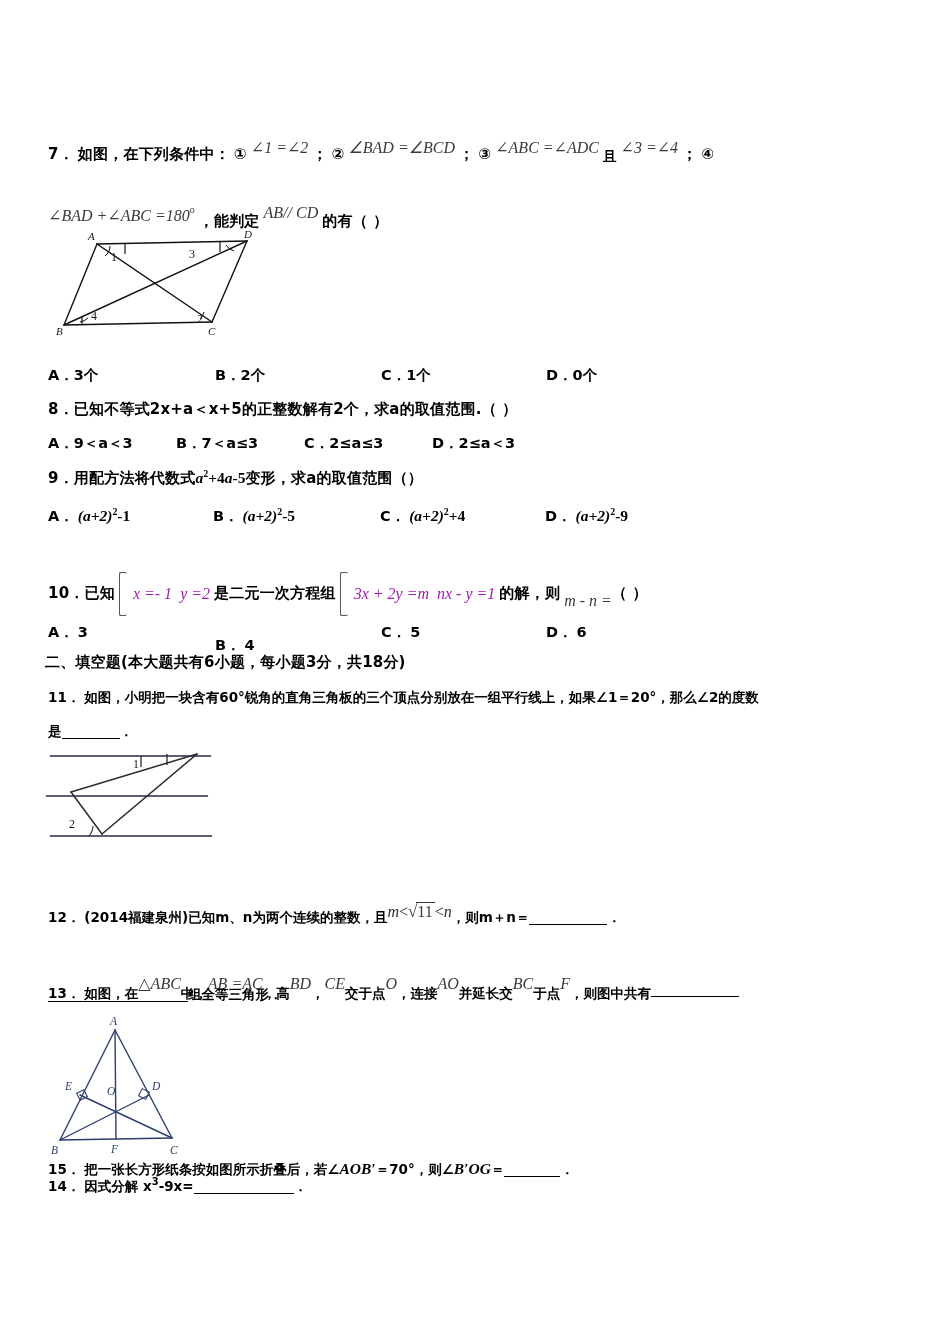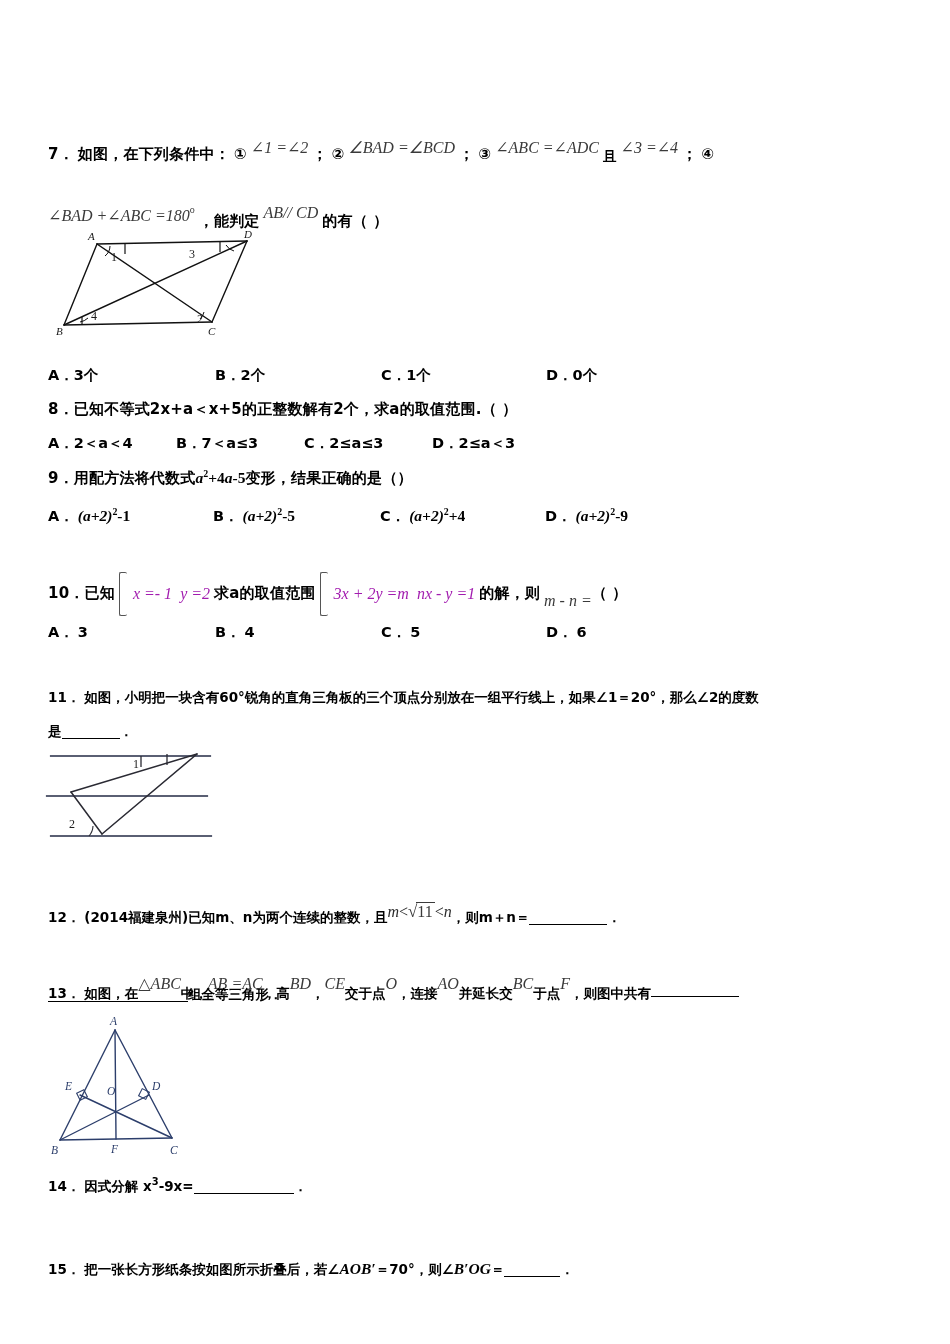--- a/index.html
+++ b/index.html
@@ -201,34 +201,34 @@
     <span class="opt">C．</span><span class="opt">1个</span>
   </div>
   <div class="blk" style="left:546px; top:366px;">
     <span class="opt">D．</span><span class="opt">0个</span>
   </div>
 
   <div class="blk" style="left:48px; top:400px; width:880px;">
     <span class="cn">8．</span><span class="cn">已知不等式2x+a＜x+5的正整数解有2个，求a的取值范围.（     ）</span>
   </div>
   <div class="blk" style="left:48px; top:434px;">
-    <span class="opt">A．</span><span class="opt">2＜a＜4</span>
+    <span class="opt">A．</span><span class="opt">9＜a＜3</span>
   </div>
   <div class="blk" style="left:176px; top:434px;">
     <span class="opt">B．</span><span class="opt">7＜a≤3</span>
   </div>
   <div class="blk" style="left:304px; top:434px;">
     <span class="opt">C．</span><span class="opt">2≤a≤3</span>
   </div>
   <div class="blk" style="left:432px; top:434px;">
     <span class="opt">D．</span><span class="opt">2≤a＜3</span>
   </div>
 
   <div class="blk" style="left:48px; top:468px; width:880px;">
-    <span class="cn">9．</span><span class="cn">用配方法将代数式</span><span class="serif-b it">a</span><span class="serif-b sup">2</span><span class="serif-b">+4</span><span class="serif-b it">a</span><span class="serif-b">-5</span><span class="cn">变形，结果正确的是（）</span>
+    <span class="cn">9．</span><span class="cn">用配方法将代数式</span><span class="serif-b it">a</span><span class="serif-b sup">2</span><span class="serif-b">+4</span><span class="serif-b it">a</span><span class="serif-b">-5</span><span class="cn">变形，求a的取值范围（）</span>
   </div>
   <div class="blk" style="left:48px; top:506px;">
     <span class="opt">A．</span>
     <span class="serif-b it">(a+2)</span><span class="serif-b sup">2</span><span class="serif-b">-1</span>
   </div>
   <div class="blk" style="left:213px; top:506px;">
     <span class="opt">B．</span>
     <span class="serif-b it">(a+2)</span><span class="serif-b sup">2</span><span class="serif-b">-5</span>
   </div>
   <div class="blk" style="left:380px; top:506px;">
@@ -242,49 +242,52 @@
 
   <div class="blk" style="left:48px; top:558px; width:880px;">
     <span class="cn" style="vertical-align:-9px;">10．</span><span class="cn" style="vertical-align:-9px;">已知</span>
 
     <span class="sys">
       <span class="brace"></span>
       <span class="row it">x =- 1</span>
       <span class="row it">y =2</span>
     </span>
 
-    <span class="cn" style="vertical-align:-9px;">求a的取值范围</span>
+    <span class="cn" style="vertical-align:-9px;">是二元一次方程组</span>
 
     <span class="sys">
       <span class="brace"></span>
       <span class="row it">3x + 2y =m</span>
       <span class="row it">nx -  y =1</span>
     </span>
 
     <span class="cn" style="vertical-align:-9px;">的解，则</span>
     <span class="mathimg mi lower" style="vertical-align:-17px;">m - n =</span><span class="cn" style="vertical-align:-9px;">（  ）</span>
   </div>
 
   <div class="blk" style="left:48px; top:623px;">
     <span class="opt">A．</span>
     <span class="opt">3</span>
   </div>
-  <div class="blk" style="left:215px; top:623px;">
+  <div class="blk" style="left:215px; top:636px;">
     <span class="opt">B．</span>
     <span class="opt">4</span>
   </div>
   <div class="blk" style="left:381px; top:623px;">
     <span class="opt">C．</span>
     <span class="opt">5</span>
   </div>
   <div class="blk" style="left:546px; top:623px;">
     <span class="opt">D．</span>
     <span class="opt">6</span>
   </div>
 
+  <div class="blk" style="left:45px; top:653px;">
+    <span class="cn">二、填空题(本大题共有6小题，每小题3分，共18分)</span>
+  </div>
 
   <div class="blk" style="left:48px; top:688px; width:890px;">
     <span class="cn-sm">11．</span>
     <span class="cn-sm">如图，小明把一块含有60°锐角的直角三角板的三个顶点分别放在一组平行线上，如果∠1＝20°，那么∠2的度数</span>
   </div>
   <div class="blk" style="left:48px; top:722px;">
     <span class="cn-sm">是</span><span class="blank" style="width:58px;"></span><span class="cn-sm">．</span>
   </div>
 
   <div class="fig" style="left:45px; top:748px;">
@@ -353,18 +356,18 @@
       <text class="lbl-blue" x="61" y="141">F</text>
       <text class="lbl-blue" x="57" y="83">O</text>
     </svg>
   </div>
 
   <div class="blk" style="left:48px; top:1176px;">
     <span class="cn-sm">14．</span>
     <span class="cn-sm">因式分解 x</span><span class="cn-sm sup">3</span><span class="cn-sm">-9x=</span><span class="blank" style="width:100px;"></span><span class="cn-sm">．</span>
   </div>
 
-  <div class="blk" style="left:48px; top:1260px;">
+  <div class="blk" style="left:48px; top:1160px;">
     <span class="cn-sm">15．</span>
     <span class="cn-sm">把一张长方形纸条按如图所示折叠后，若∠</span><span class="serif-b it">AOB′</span><span class="cn-sm">＝70°，则∠</span><span class="serif-b it">B′OG</span><span class="cn-sm">＝</span><span class="blank" style="width:56px;"></span><span class="cn-sm">．</span>
   </div>
 
 </div>
 
 </body></html>

